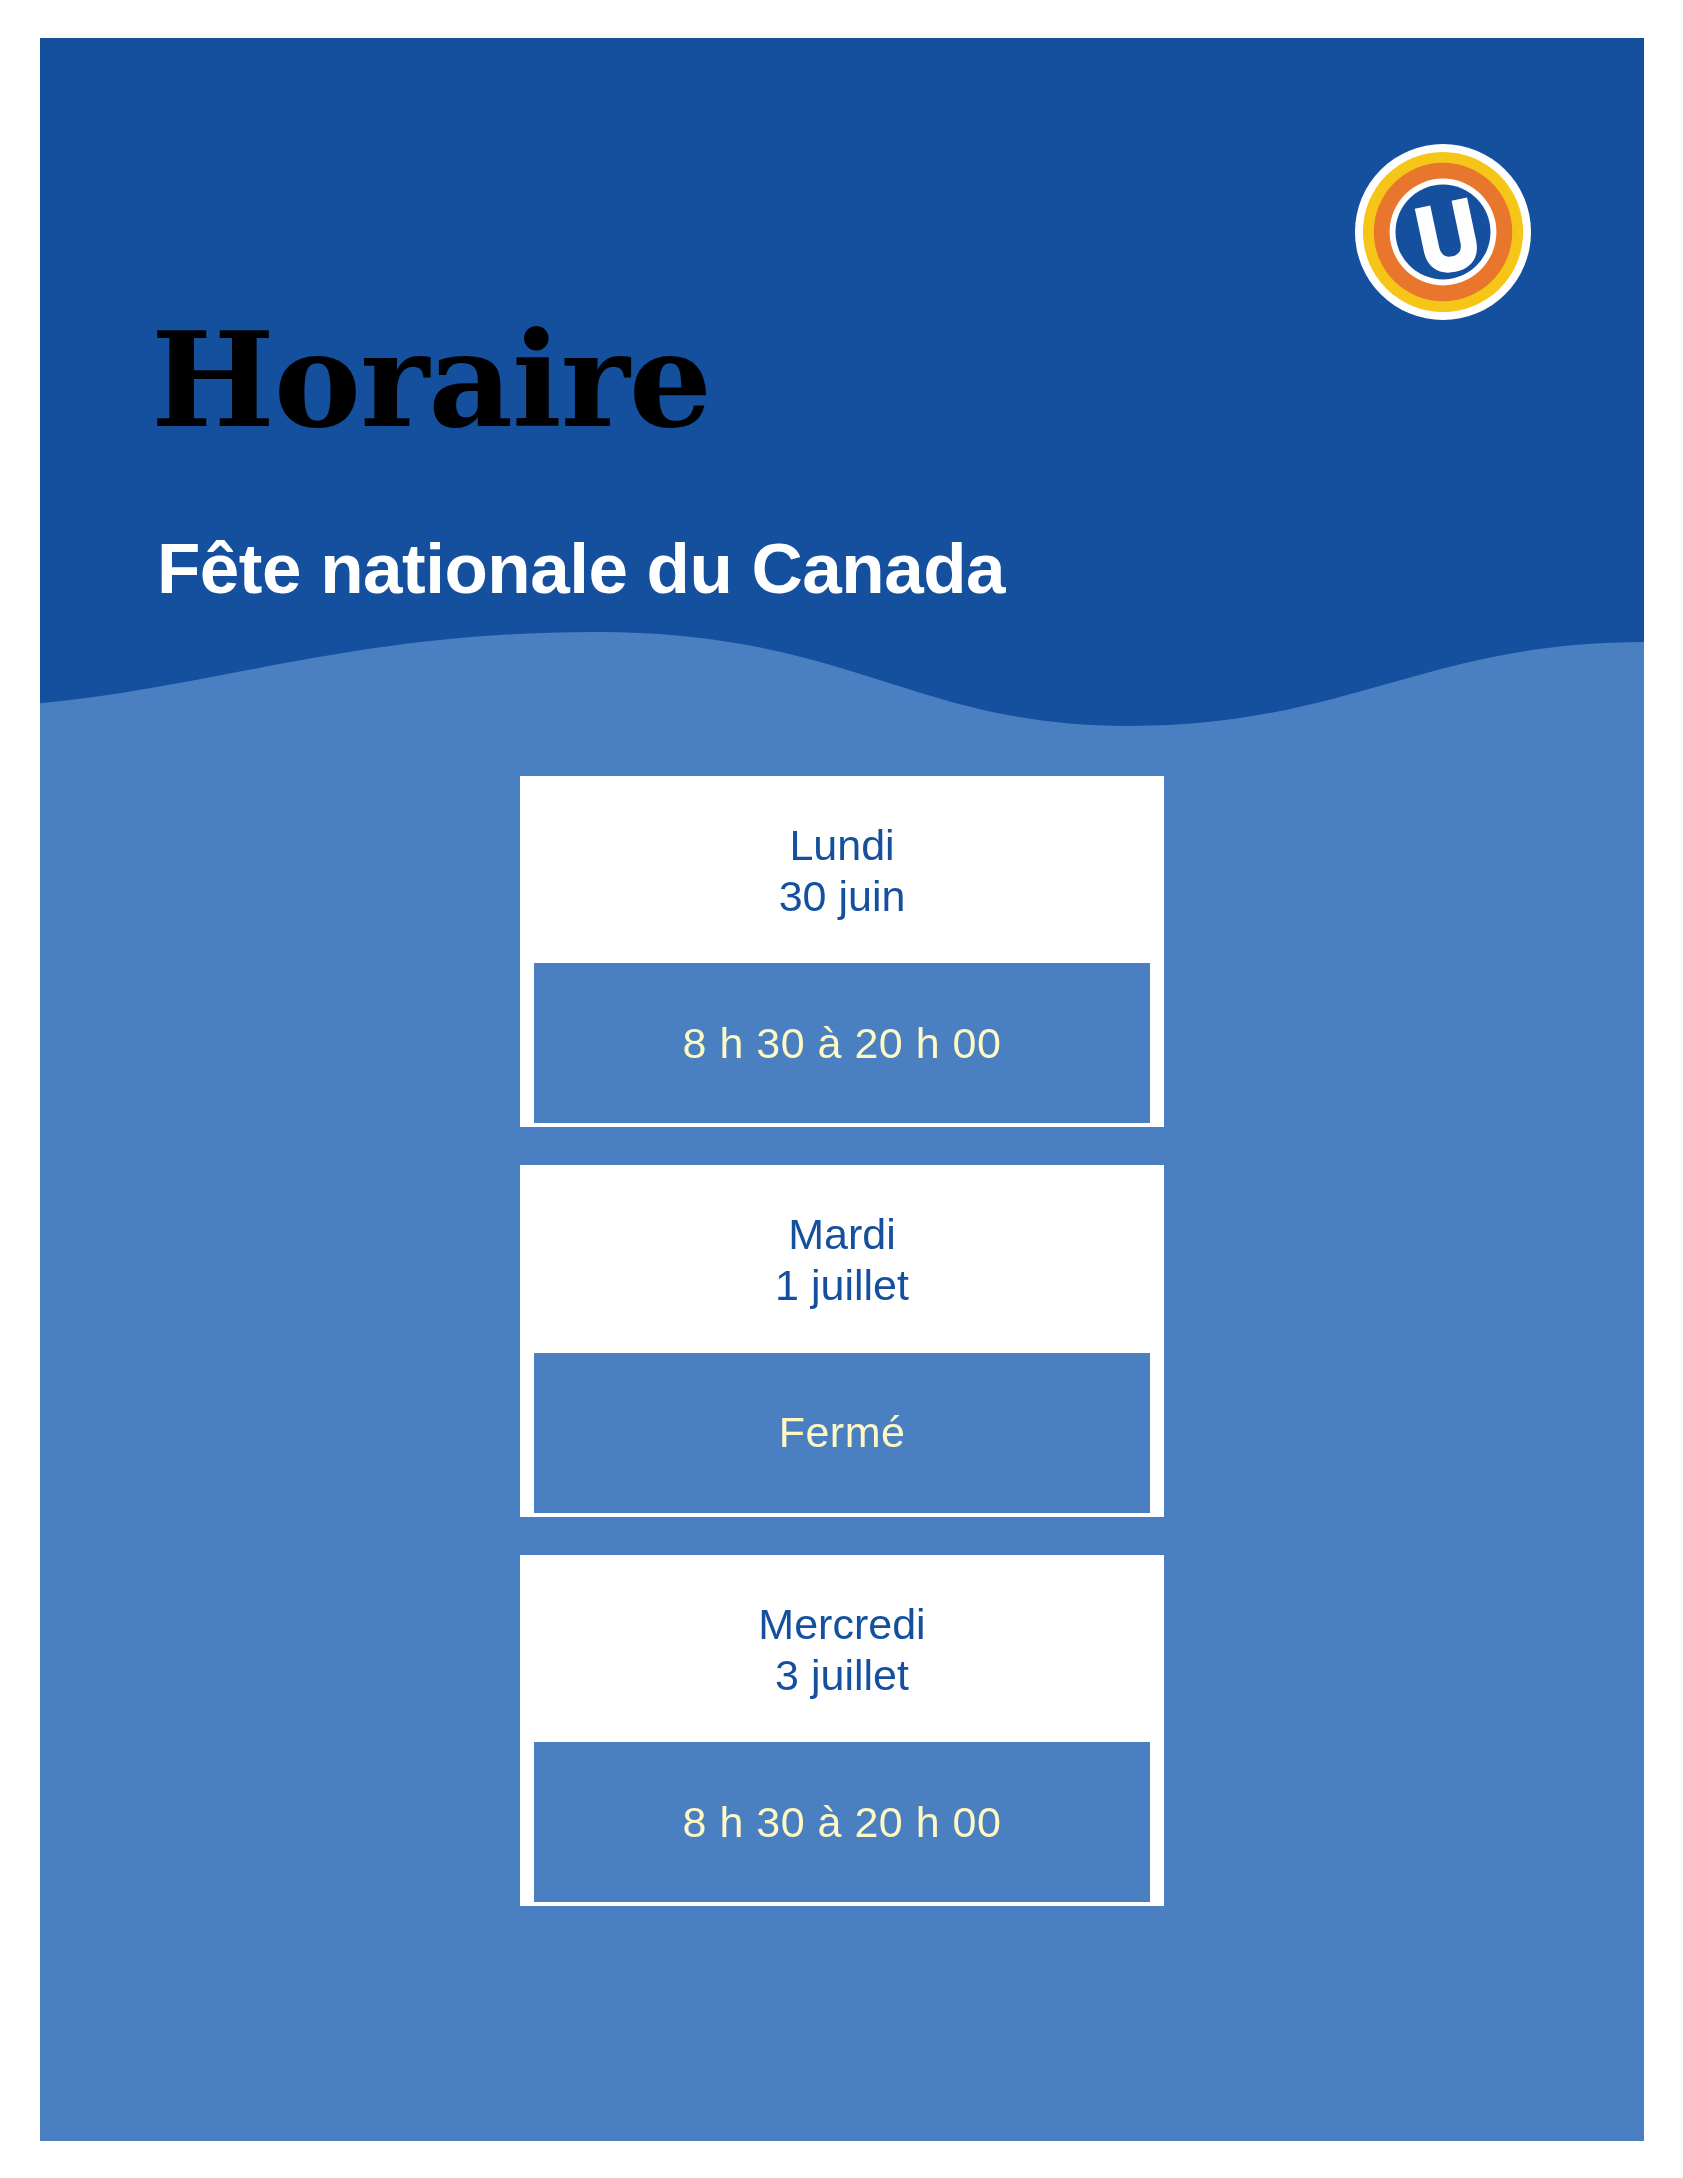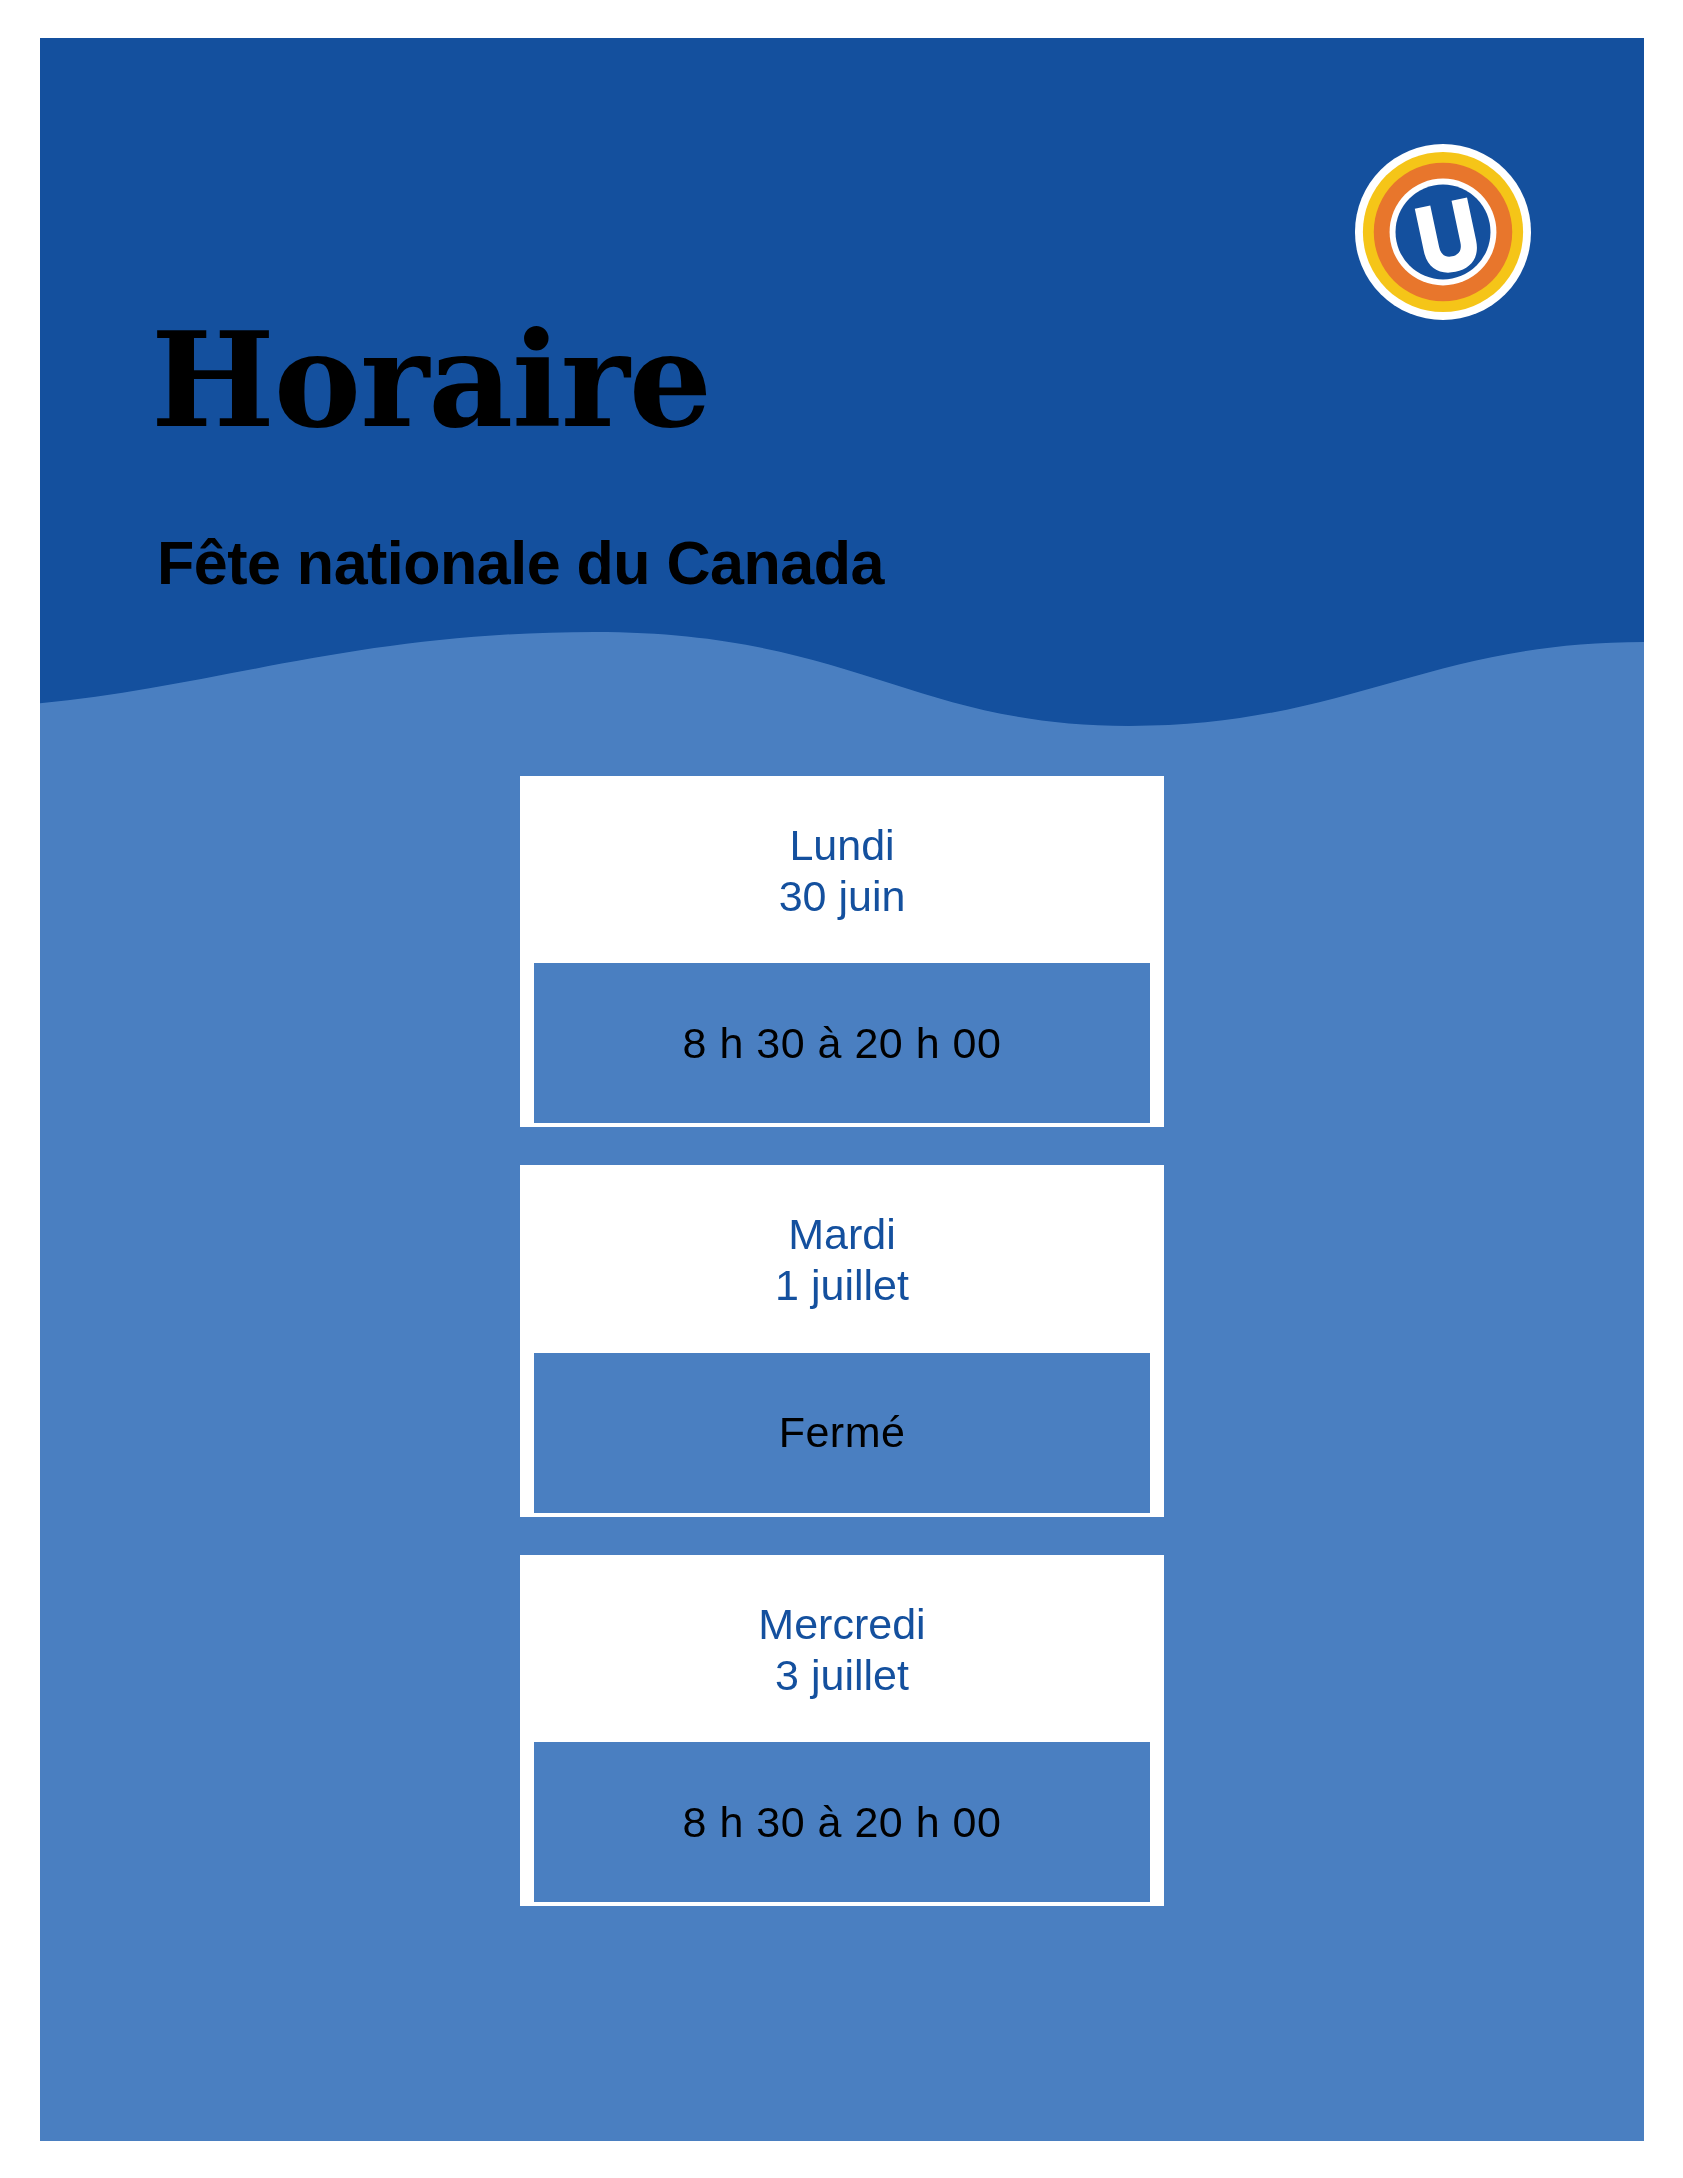--- a/index.html
+++ b/index.html
@@ -54,23 +54,23 @@
     color: #000000;
     letter-spacing: -1px;
   }
 
   .subtitle {
     position: absolute;
     left: 117px;
     top: 495px;
     font-family: "Liberation Sans", sans-serif;
     font-weight: bold;
-    font-size: 61px;
+    font-size: 71px;
     line-height: 1;
-    color: #000000;
+    color: #ffffff;
     letter-spacing: -0.5px;
   }
 
   
   .logo {
     position: absolute;
     right: 111px;
     top: 104px;
     width: 180px;
     height: 180px;
@@ -105,21 +105,21 @@
 
   .card-hours {
     margin: 0 10px 10px 10px;
     background: #4a7fc1;
     border: 4px solid #ffffff;
     box-sizing: border-box;
     height: 168px;
     display: flex;
     align-items: center;
     justify-content: center;
-    color: #000000;
+    color: #fef9c3;
     font-size: 43px;
     font-family: "Liberation Sans", sans-serif;
     letter-spacing: 0.5px;
   }
 </style>
 </head>
 <body>
 
 <div class="poster">
 

